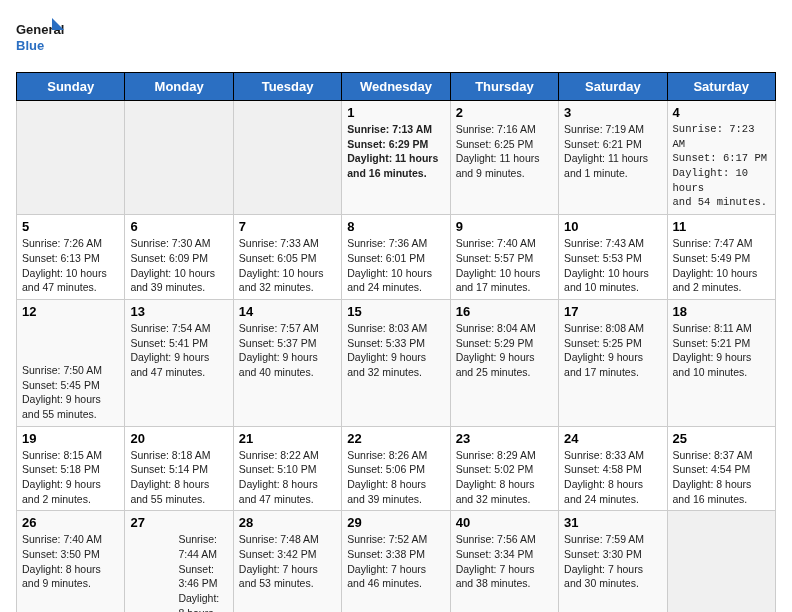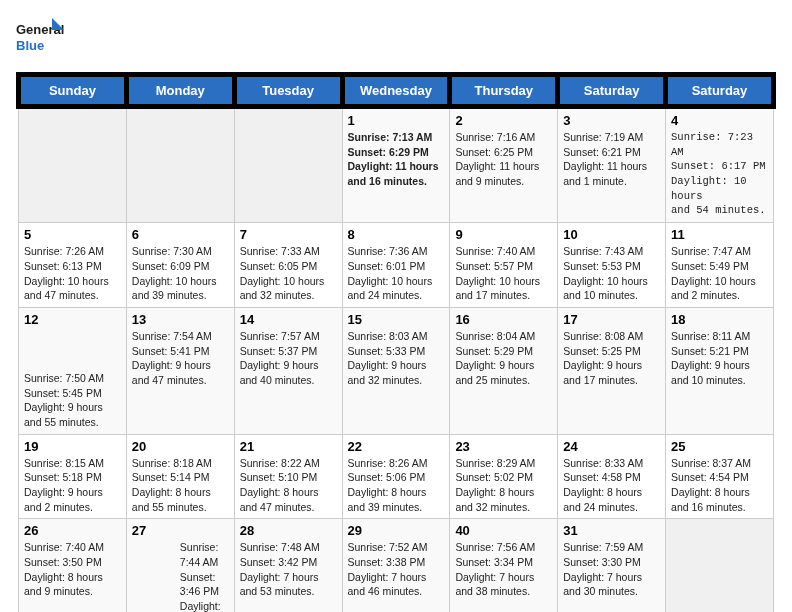--- a/index.html
+++ b/index.html
@@ -39,21 +39,21 @@
       border-collapse: collapse;
       font-size: 11px;
     }
     .calendar thead tr th {
       background-color: #2b6fc2;
       color: white;
       text-align: center;
       padding: 6px 4px;
       font-size: 13px;
       font-weight: bold;
-      border: 5px solid #000000;
+      border: 1px solid #000000;
     }
     .calendar tbody tr td {
       border: 1px solid #ccc;
       vertical-align: top;
       padding: 4px 5px;
       min-height: 80px;
       width: calc(100% / 7);
       background: #fff;
     }
     .calendar tbody tr:nth-child(odd) td {

